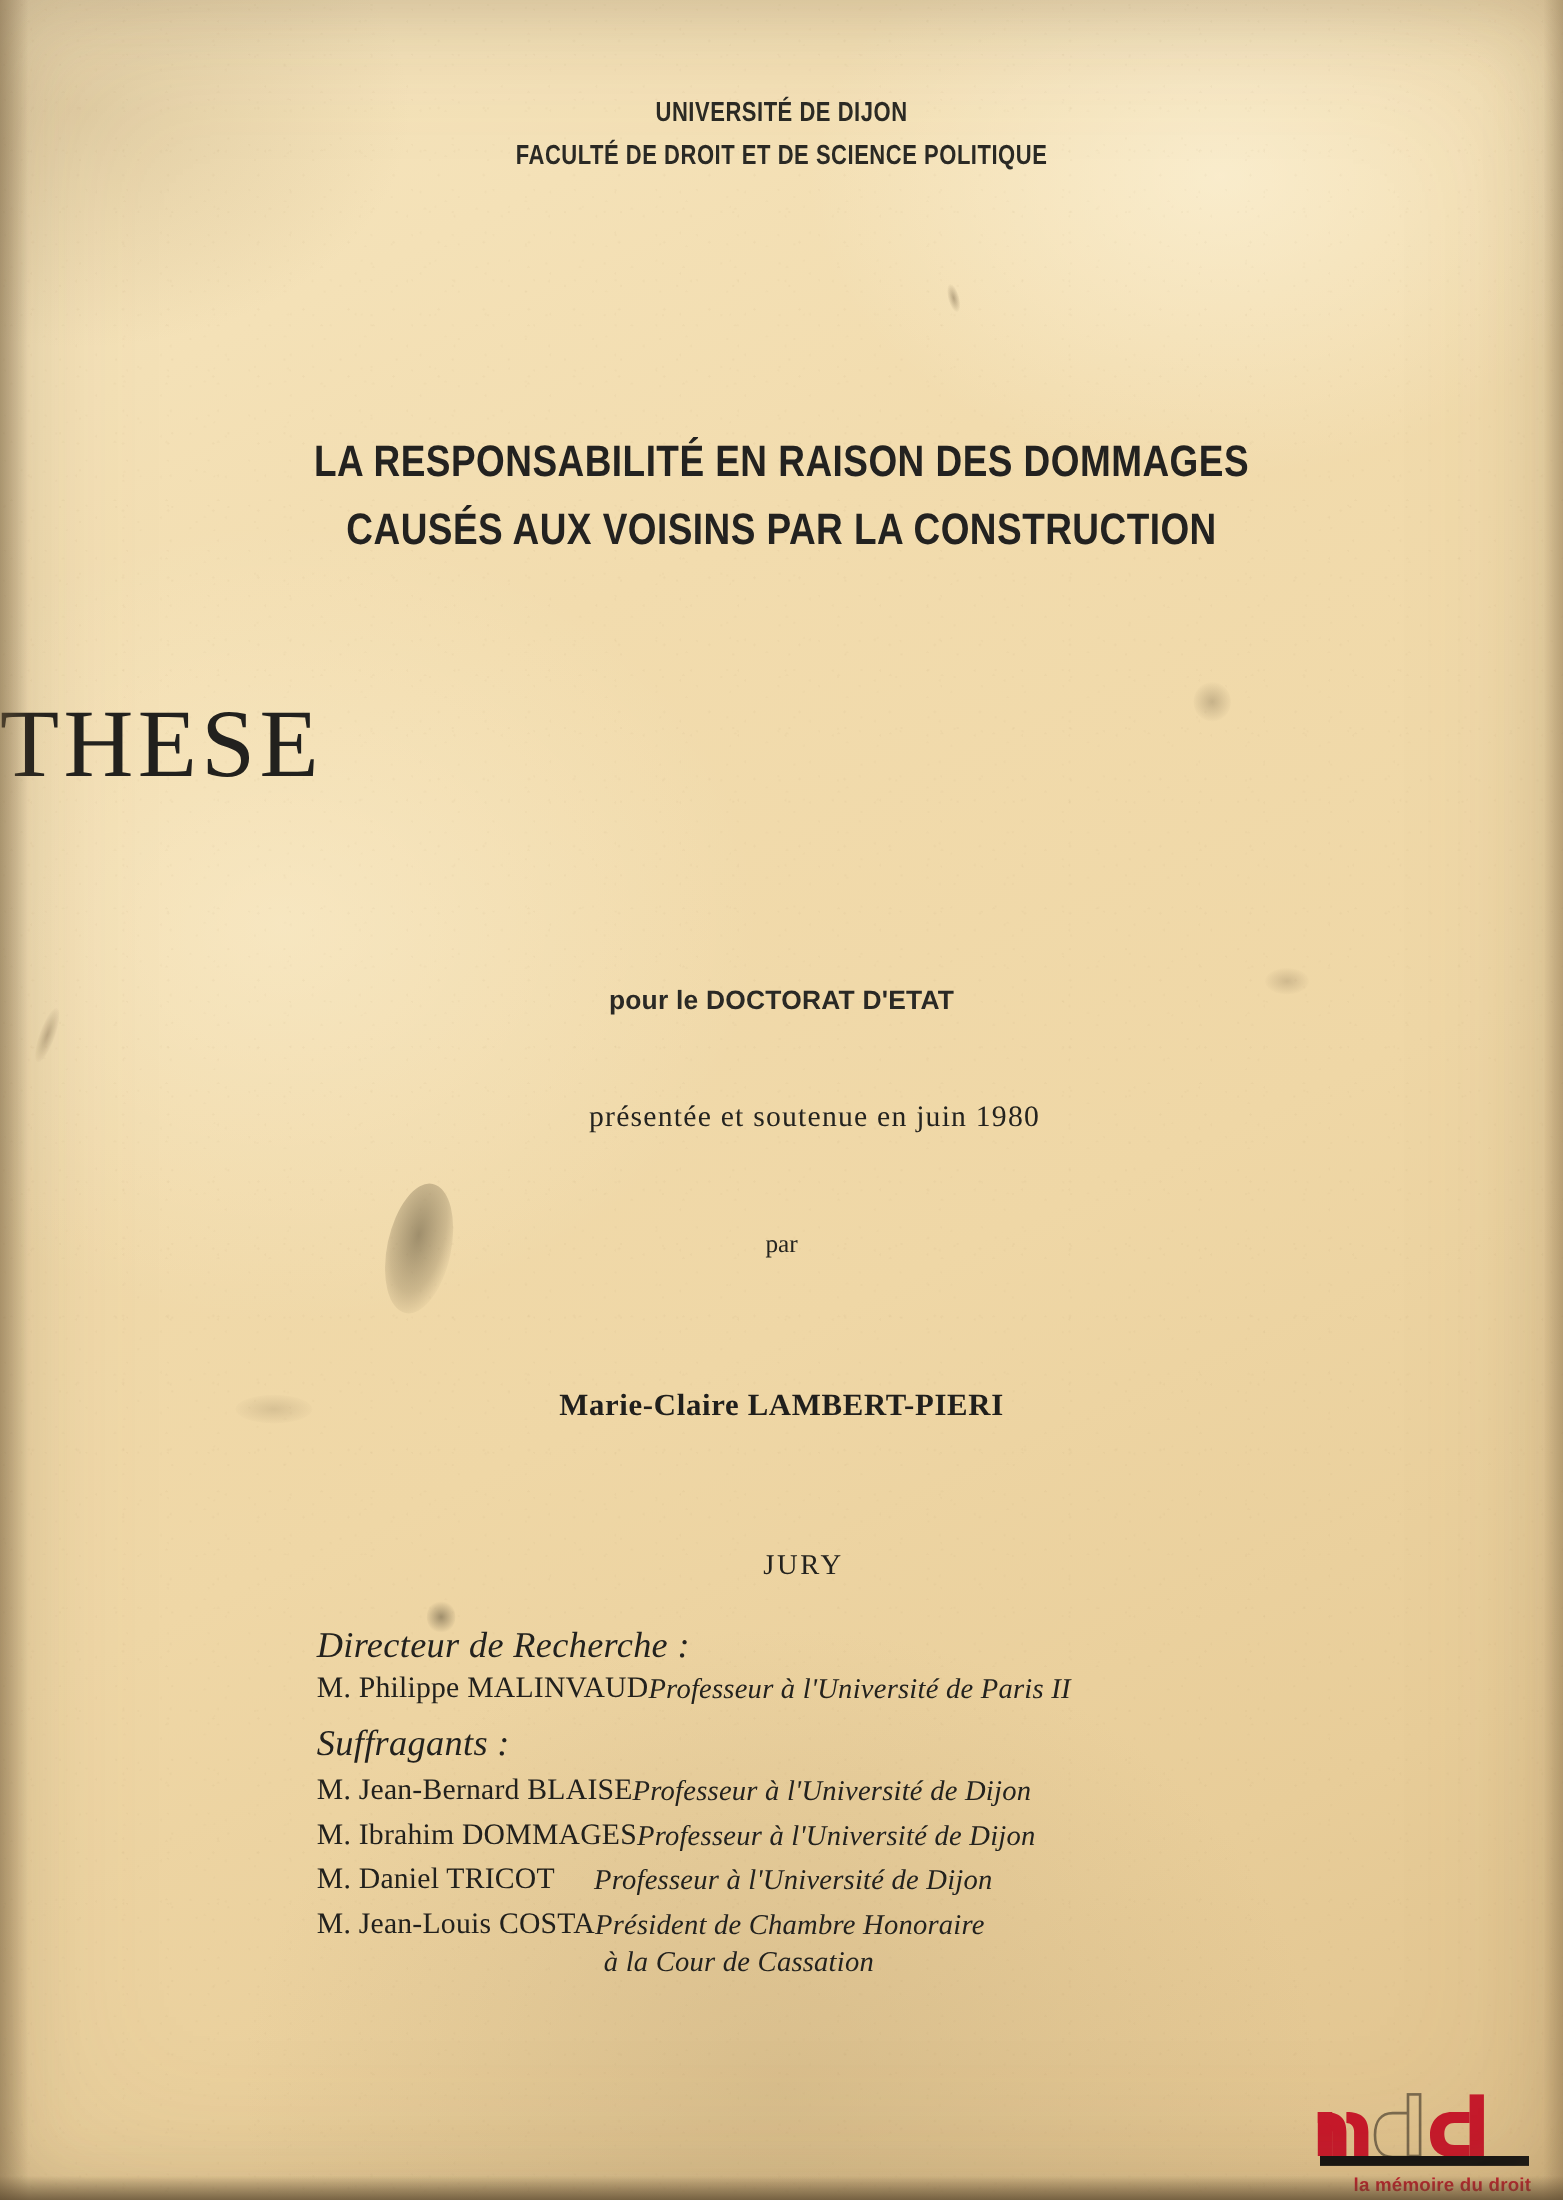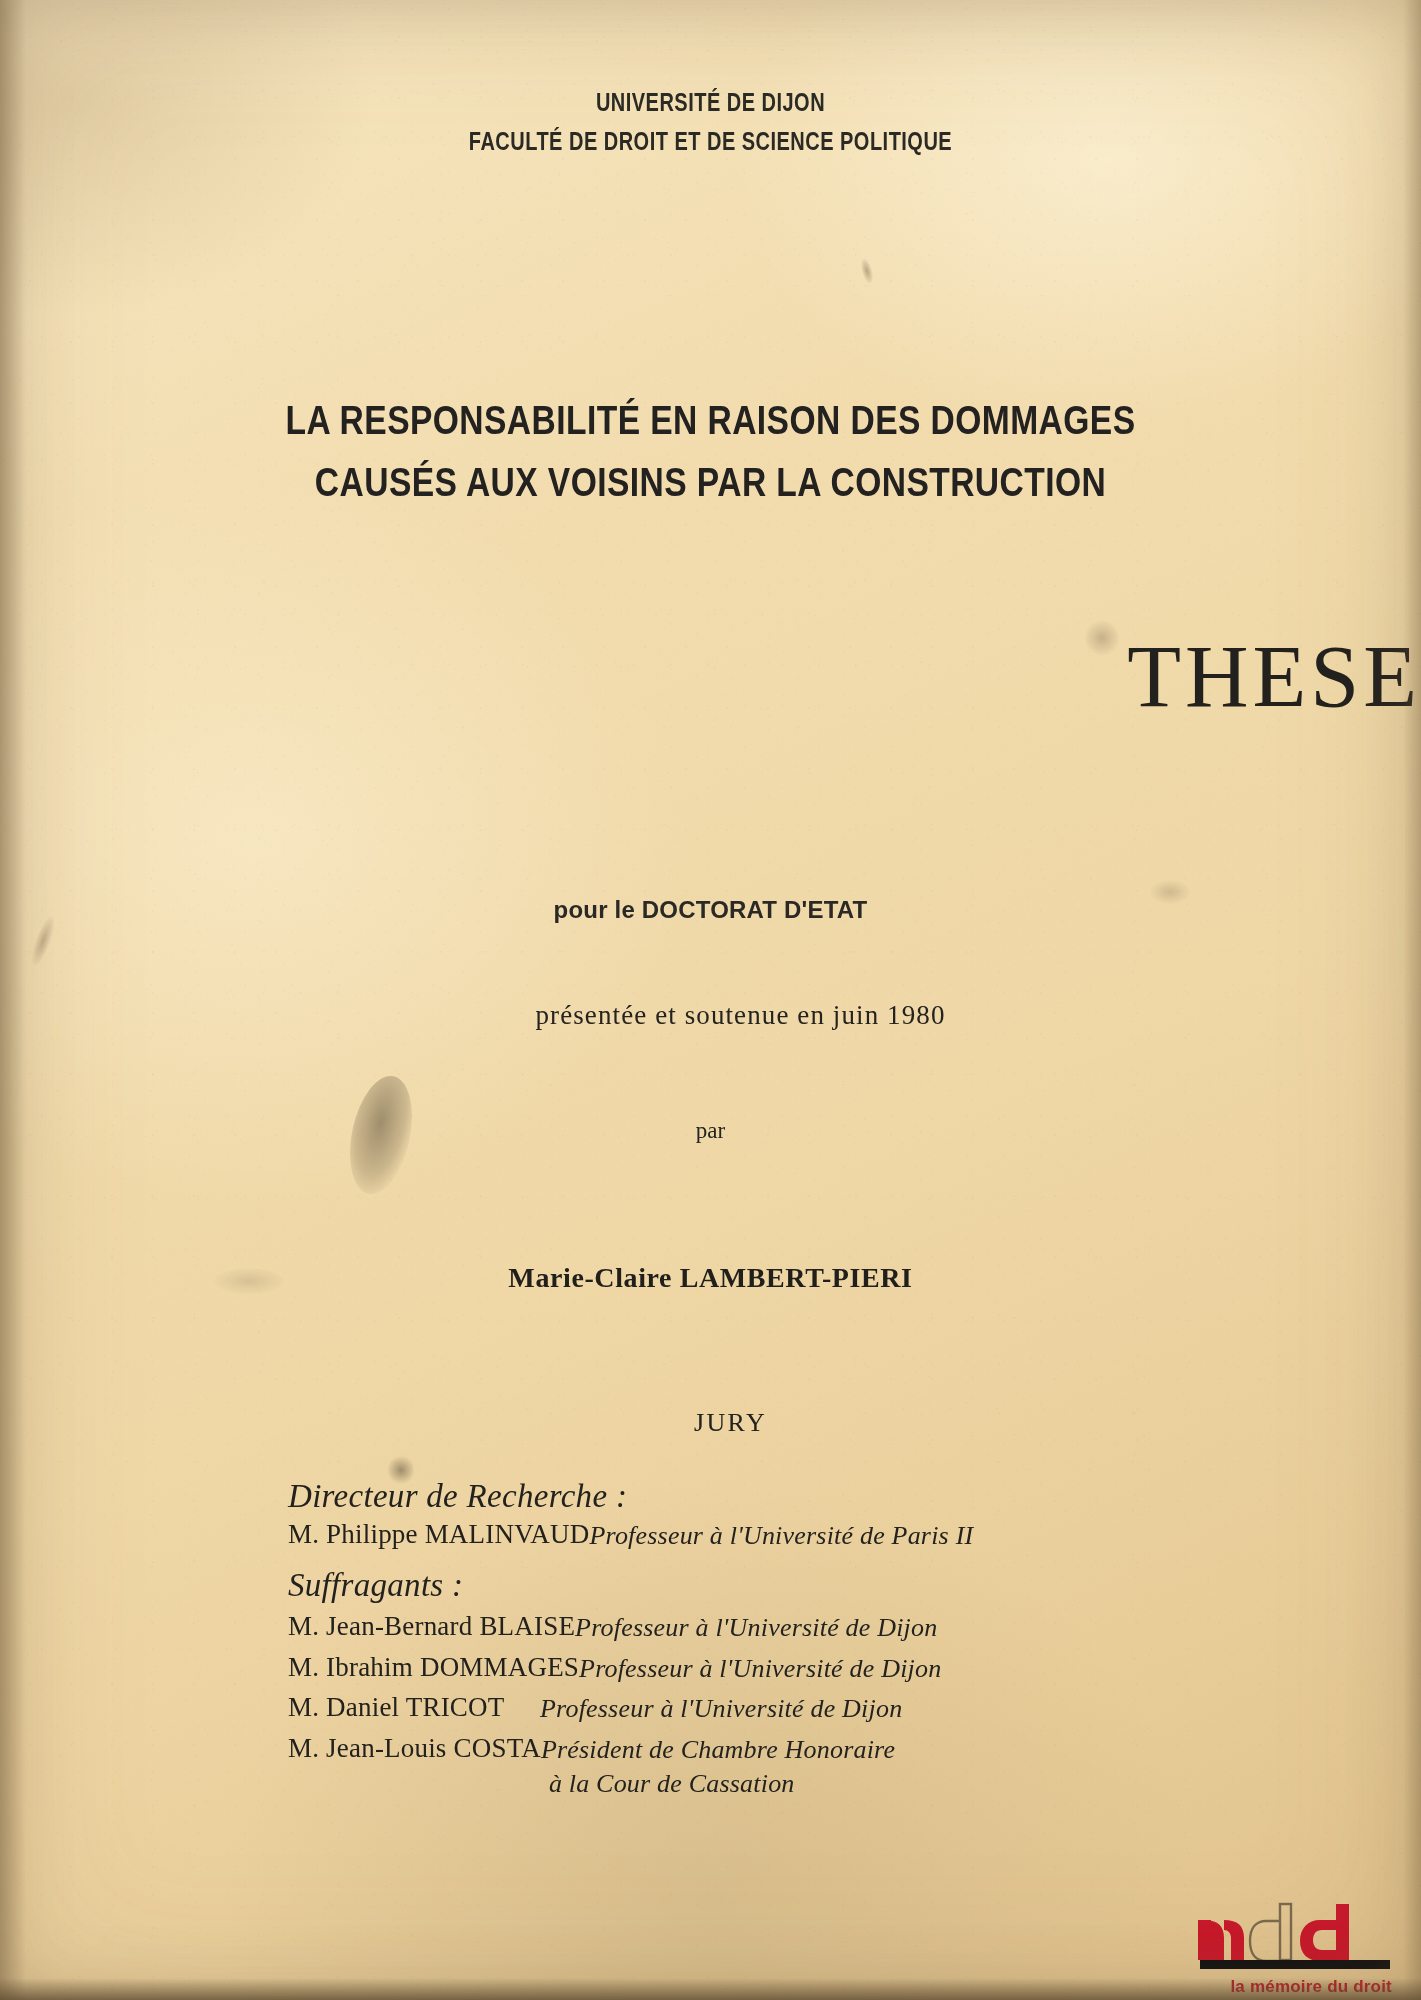--- a/index.html
+++ b/index.html
@@ -124,21 +124,21 @@
     font-size: 40px;
     letter-spacing: 0.5px;
     transform: scaleX(0.84);
     transform-origin: center;
   }
   #title1 { top: 398px; left: 0; }
   #title2 { top: 460px; left: 0; }
 
   #these {
     top: 626px; left: 0; width: 100%;
-    text-align: right;
+    text-align: left;
     font-family: "Liberation Serif", serif;
     font-size: 88px;
     color: #22211e;
     letter-spacing: 4px;
   }
 
   #doctorat {
     top: 896px; left: 0; width: 100%;
     text-align: center;
     font-family: "Liberation Sans", sans-serif;

